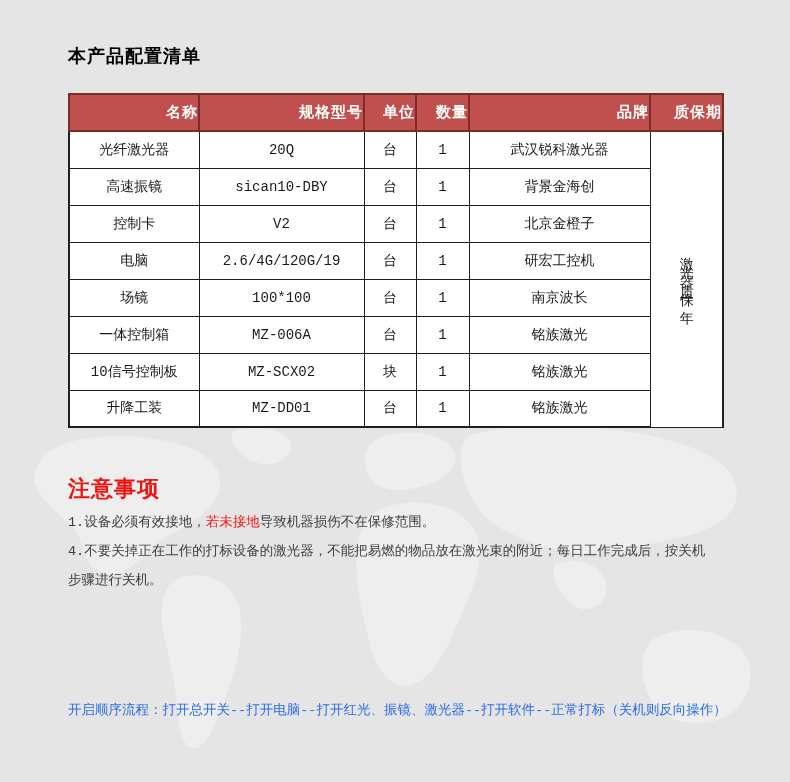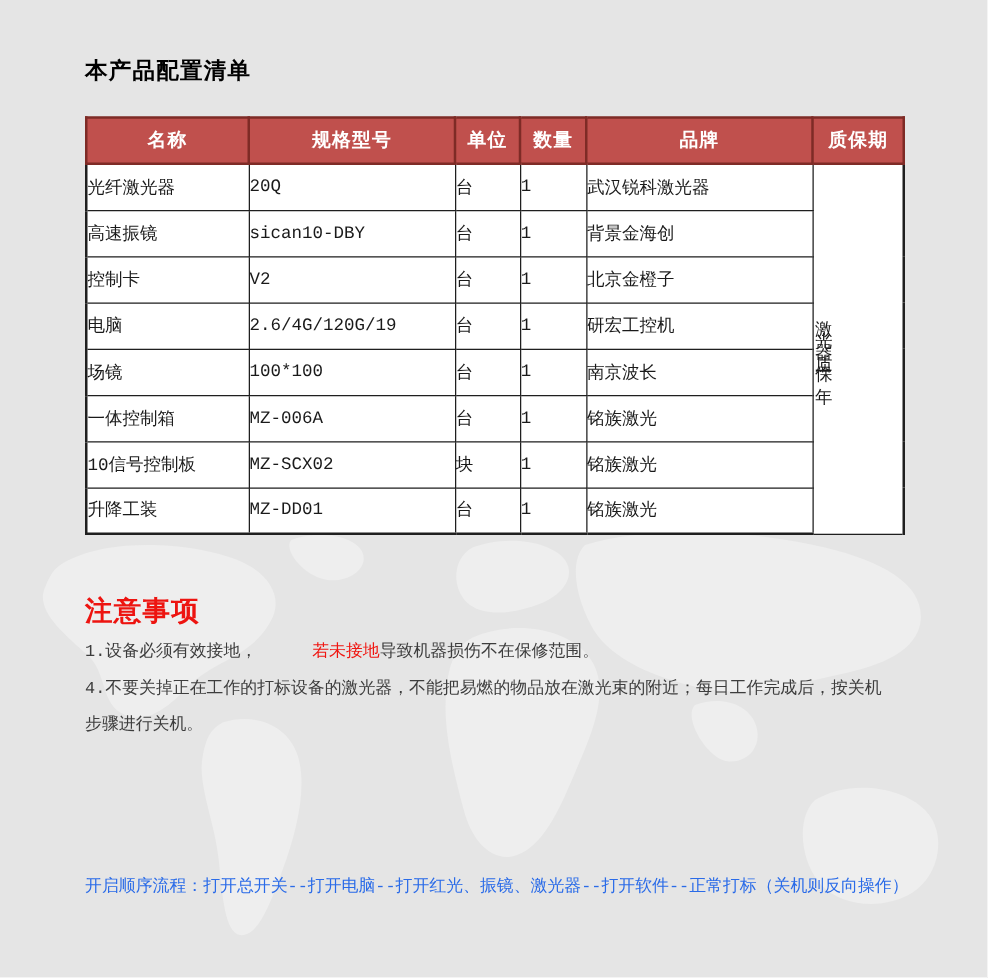--- a/index.html
+++ b/index.html
@@ -30,29 +30,29 @@
     border-collapse:collapse;
     table-layout:fixed;
     width:654px;
   }
   .config-table thead th {
     background:#c0504d;
     color:#ffffff;
     font-size:15px; font-weight:bold;
     height:37px;
     border:2px solid #7e2b26;
-    text-align:center; vertical-align:middle;
+    text-align:right; vertical-align:middle;
     letter-spacing:1px;
   }
   .config-table tbody td {
     background:#ffffff;
     font-size:14px; color:#1a1a1a;
     height:37px;
     border:1px solid #1f1f1f;
-    text-align:left; vertical-align:middle;
+    text-align:center; vertical-align:middle;
   }
   .config-table tbody td:first-child { border-left-width:2px; }
   .config-table tbody td.warranty-cell { border-right-width:2px; }
   .config-table tbody tr:last-child td { border-bottom-width:2px; }
   .config-table tbody tr:first-child td { border-top-width:2px; border-top-color:#1f1f1f; }
   .warranty-cell .vertical-text {
     display:inline-block;
     writing-mode:vertical-lr;
     text-orientation:upright;
     letter-spacing:9px;
@@ -67,21 +67,21 @@
     letter-spacing:1px;
     text-align:center;
   }
   .notes {
     position:absolute; left:68px; top:508px;
     width:650px;
     font-size:13.5px; color:#3d3d3d;
     line-height:29px;
   }
   .note-item { display:block; }
-  .highlight-red { color:#f01510;margin-left:44px; }
+  .highlight-red { color:#f01510; }
   
   .startup-line {
     position:absolute; left:68px; top:701px;
     font-size:13.5px; color:#2a6be8;
     white-space:nowrap;
     line-height:20px;
   }
 </style>
 </head>
 <body>

